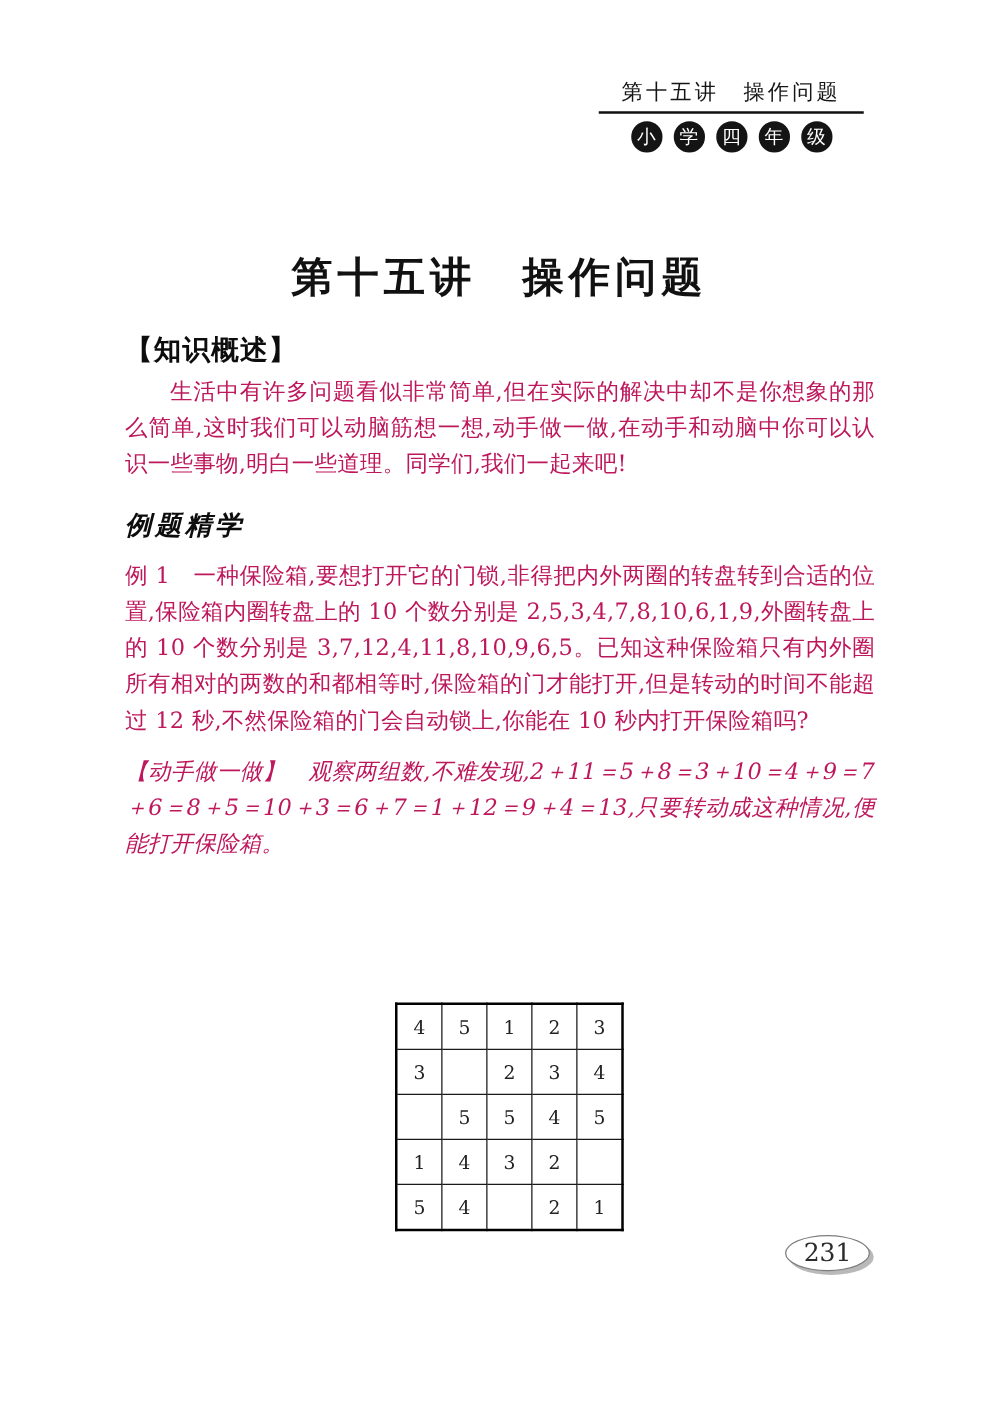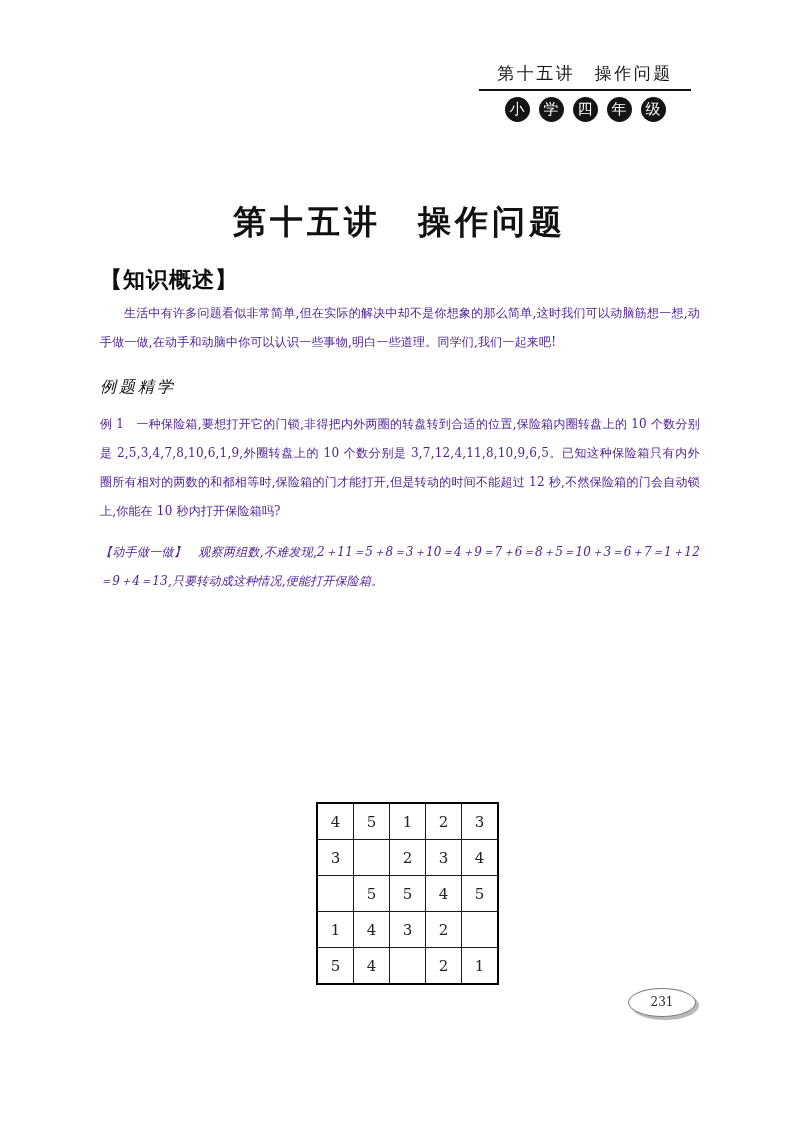--- a/index.html
+++ b/index.html
@@ -85,33 +85,33 @@
 
   .sec-label {
     font-size: 22px;
     font-weight: bold;
     letter-spacing: 1px;
     margin: 0 0 4px 0;
     color: #0d0d0d;
   }
 
   .para {
-    font-size: 12px;
+    font-size: 18px;
     line-height: 29px;
     text-align: justify;
     text-justify: inter-character;
     margin: 0;
-    color: #4c1d95;
+    color: #be185d;
     letter-spacing: 0.2px;
   }
   .para.indent { text-indent: 2em; }
 
   .script-head {
-    font-size: 16px;
-    font-weight: normal;
+    font-size: 21px;
+    font-weight: bold;
     letter-spacing: 3px;
     color: #0d0d0d;
     font-family: "DejaVu Sans", "Liberation Sans", sans-serif;
     font-style: italic;
   }
 
   .kai {
     font-family: "DejaVu Serif", "Liberation Serif", serif;
     font-style: italic;
   }
@@ -163,21 +163,21 @@
     position: absolute;
     left: 0;
     top: 0;
     width: 66px;
     height: 27px;
     border: 1px solid #7d7d7d;
     border-radius: 50%;
     background: #ffffff;
     text-align: center;
     line-height: 27px;
-    font-size: 12px;
+    font-size: 20px;
     color: #2b2b2b;
     font-family: "DejaVu Serif", "Liberation Serif", serif;
   }
 </style>
 </head>
 <body>
 
 <div class="page">
 
   <div class="header">

